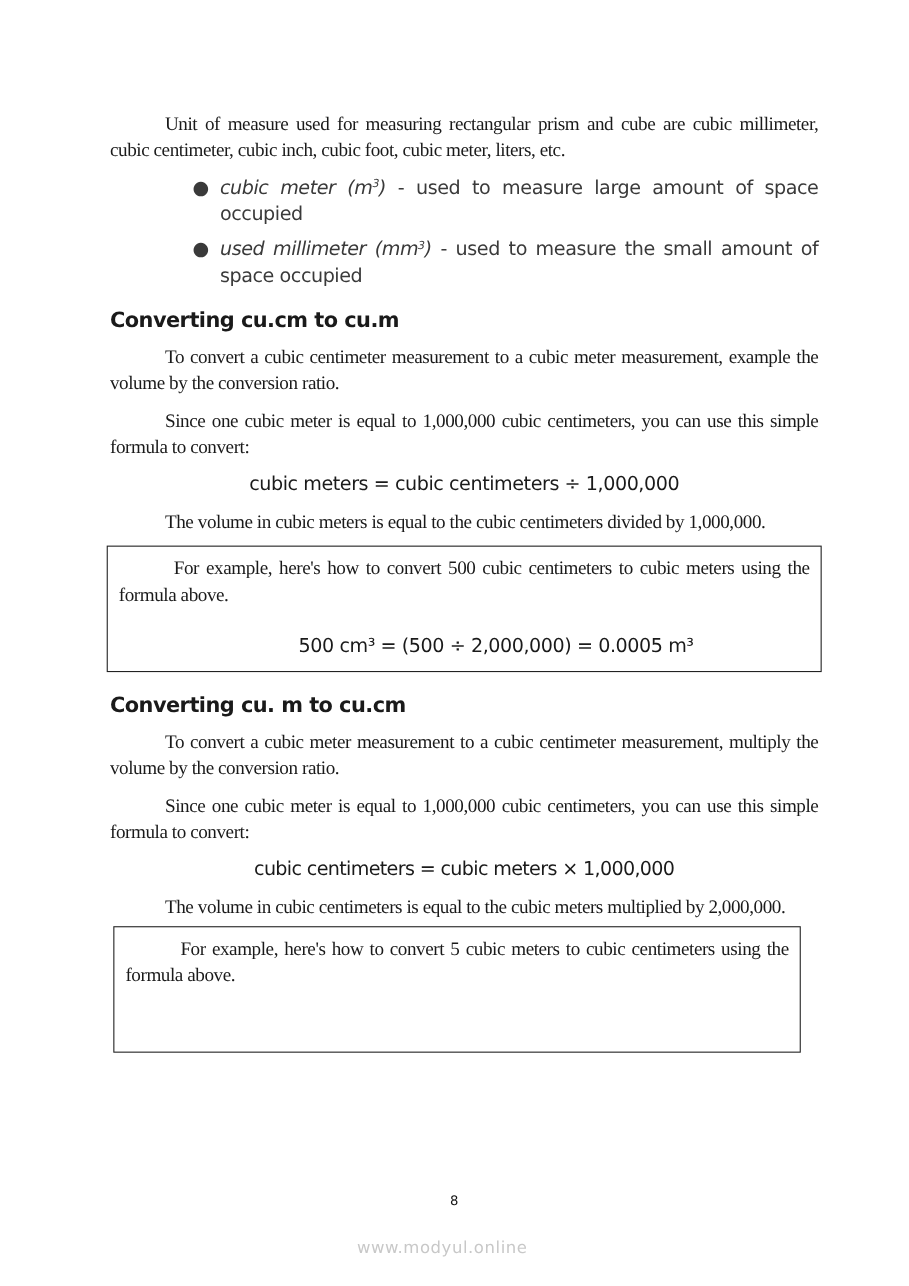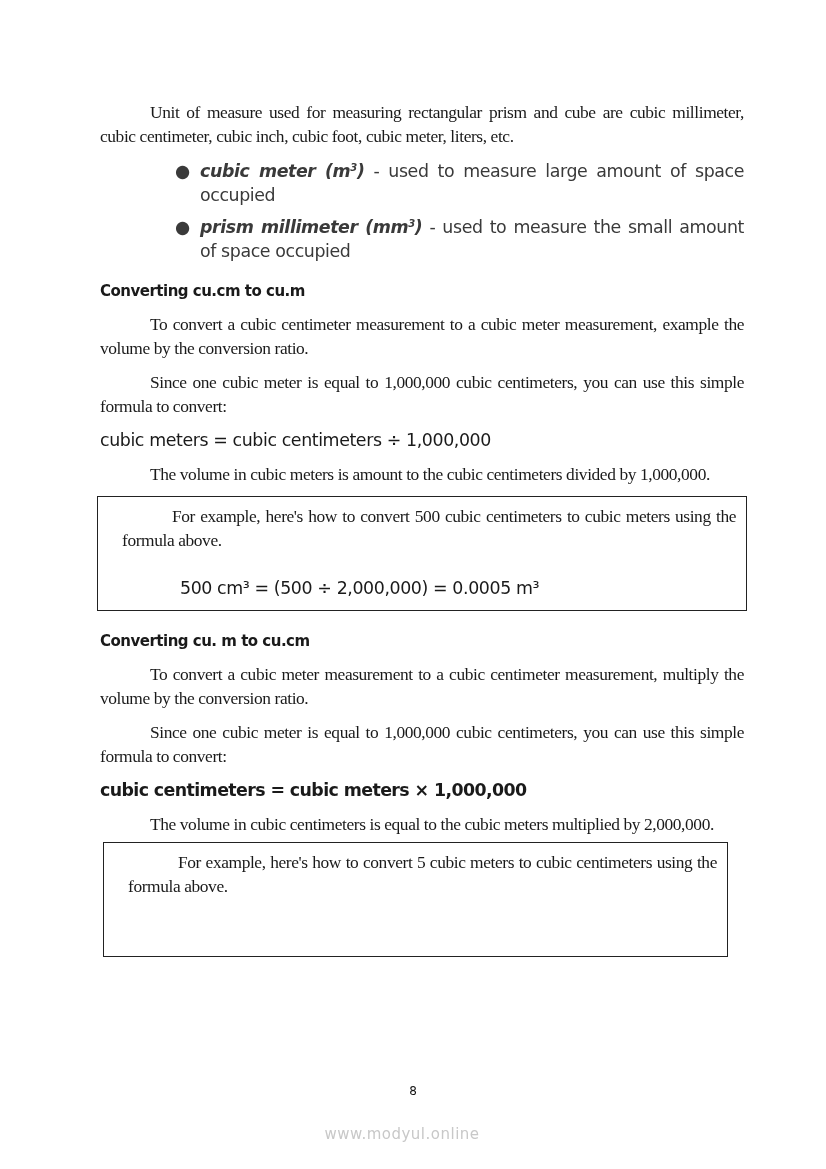--- a/index.html
+++ b/index.html
@@ -19,20 +19,21 @@
       position: absolute;
       left: 100px;
       top: 100px;
       width: 644px;
       font-size: 17.4px;
       letter-spacing: -0.4px;
     }
     p {
       margin: 0;
       line-height: 24px;
+      text-align: center;
     }
     .justify { text-align: justify; text-align-last: left; font-family: Liberation Serif, serif; }
     .indent { text-indent: 50px; }
     .intro { margin-bottom: 12px; }
     ul.bullets {
       list-style: none;
       margin: 0 0 16px 0;
       padding: 0 0 0 100px;
       color: #3a3a3a;
     }
@@ -41,35 +42,35 @@
       line-height: 23.5px;
       margin-bottom: 9px;
       text-align: justify;
       text-align-last: left;
     }
     ul.bullets li .dot {
       position: absolute;
       left: -25px;
       top: 0;
     }
-    ul.bullets li em { font-style: italic; font-weight: bold; }
+    ul.bullets li em { font-style: italic; }
     sup { font-size: 10px; vertical-align: 6px; line-height: 0; }
     h2 {
-      font-size: 15px;
+      font-size: 19px;
       font-weight: bold;
       margin: 0 0 9px 0;
       line-height: 24px;
       letter-spacing: -0.5px;
     }
     .para { margin-bottom: 10px; }
     .formula { margin-bottom: 10px; }
-    .formula.bold { font-weight: bold; letter-spacing: -0.6px; }
+    .formula.bold { font-weight: normal; letter-spacing: -0.6px; }
     .example-box {
       border: 1px solid #222;
-      padding: 7px 10px 10px 24px;
+      padding: 7px 10px 10px 10px;
       margin: 0 0 18px 0;
     }
     .example-box p { line-height: 24px; }
     .example-box .calc {
       margin-top: 24px;
       padding-left: 58px;
     }
     .box1 { margin-left: -3px; margin-right: -3px; height: 96px; }
     .box2 { margin-left: 3px; margin-right: 16px; height: 96px; margin-top: 6px; }
     .page-number {
@@ -99,30 +100,30 @@
 
   <p class="justify indent intro">Unit of measure used for measuring rectangular prism and cube are cubic millimeter, cubic centimeter, cubic inch, cubic foot, cubic meter, liters, etc.</p>
 
   <ul class="bullets">
     <li>
       <span class="dot">●</span>
       <em><span>cubic meter (m</span><sup>3</sup><span>)</span></em><span> - used to measure large amount of space occupied</span>
     </li>
     <li>
       <span class="dot">●</span>
-      <em><span>prism millimeter (mm</span><sup>3</sup><span>)</span></em><span> - used to measure the small amount of space occupied</span>
+      <em><span>used millimeter (mm</span><sup>3</sup><span>)</span></em><span> - used to measure the small amount of space occupied</span>
     </li>
   </ul>
 
   <section>
     <h2>Converting cu.cm to cu.m</h2>
     <p class="justify indent para">To convert a cubic centimeter measurement to a cubic meter measurement, example the volume by the conversion ratio.</p>
     <p class="justify indent para">Since one cubic meter is equal to 1,000,000 cubic centimeters, you can use this simple formula to convert:</p>
     <p class="formula">cubic meters = cubic centimeters ÷ 1,000,000</p>
-    <p class="justify indent" style="margin-bottom:10px">The volume in cubic meters is amount to the cubic centimeters divided by 1,000,000.</p>
+    <p class="justify indent" style="margin-bottom:10px">The volume in cubic meters is equal to the cubic centimeters divided by 1,000,000.</p>
     <div class="example-box box1">
       <p class="justify indent">For example, here's how to convert 500 cubic centimeters to cubic meters using the formula above.</p>
       <p class="calc">500 cm³ = (500 ÷ 2,000,000) = 0.0005 m³</p>
     </div>
   </section>
 
   <section>
     <h2>Converting cu. m to cu.cm</h2>
     <p class="justify indent para">To convert a cubic meter measurement to a cubic centimeter measurement, multiply the volume by the conversion ratio.</p>
     <p class="justify indent para">Since one cubic meter is equal to 1,000,000 cubic centimeters, you can use this simple formula to convert:</p>

